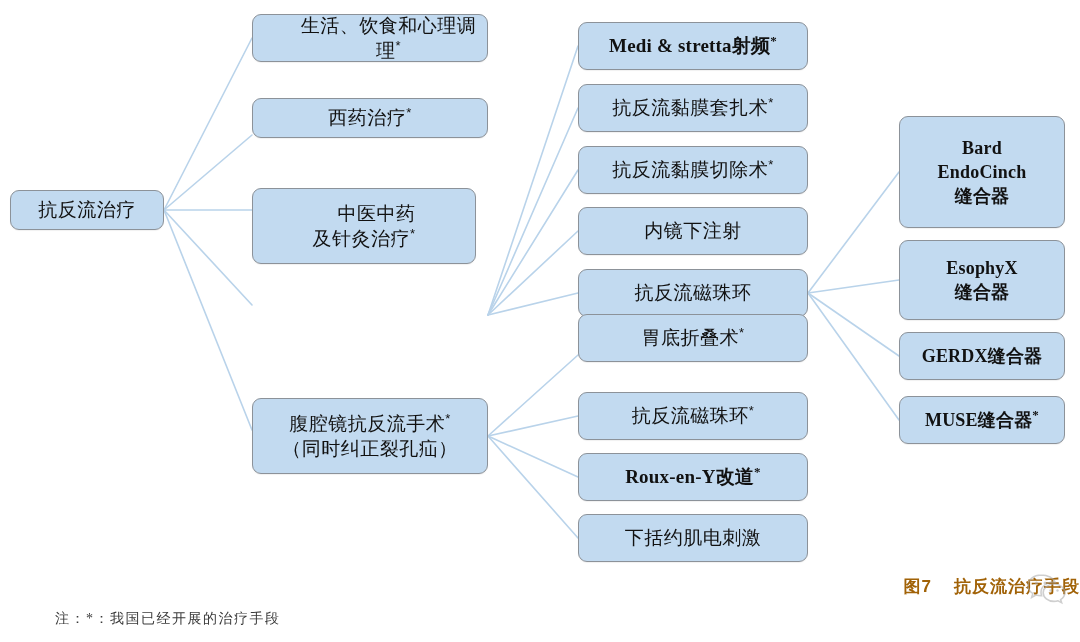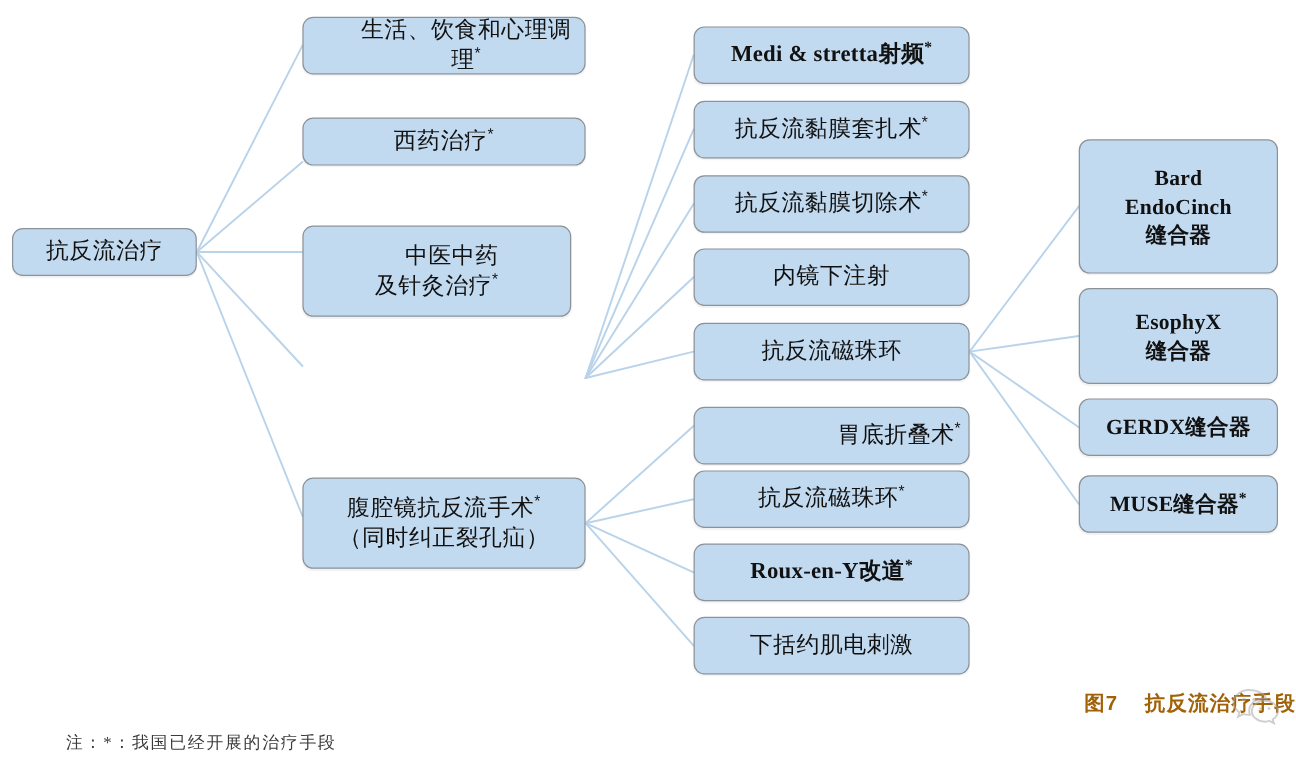--- a/index.html
+++ b/index.html
@@ -141,21 +141,21 @@
   </div>
 
   <div class="node" style="left:578px;top:207px;width:230px;height:48px;">
     <span class="txt">内镜下注射</span>
   </div>
 
   <div class="node" style="left:578px;top:269px;width:230px;height:48px;">
     <span class="txt">抗反流磁珠环</span>
   </div>
 
-  <div class="node" style="left:578px;top:339px;width:230px;height:48px;justify-content:flex-end;">
+  <div class="node" style="left:578px;top:314px;width:230px;height:48px;">
     <span class="txt"><span>胃底折叠术</span><span class="star">*</span></span>
   </div>
 
   <div class="node" style="left:578px;top:392px;width:230px;height:48px;">
     <span class="txt"><span>抗反流磁珠环</span><span class="star">*</span></span>
   </div>
 
   <div class="node serif" style="left:578px;top:453px;width:230px;height:48px;">
     <span class="txt"><span>Roux-en-Y改道</span><span class="star">*</span></span>
   </div>

